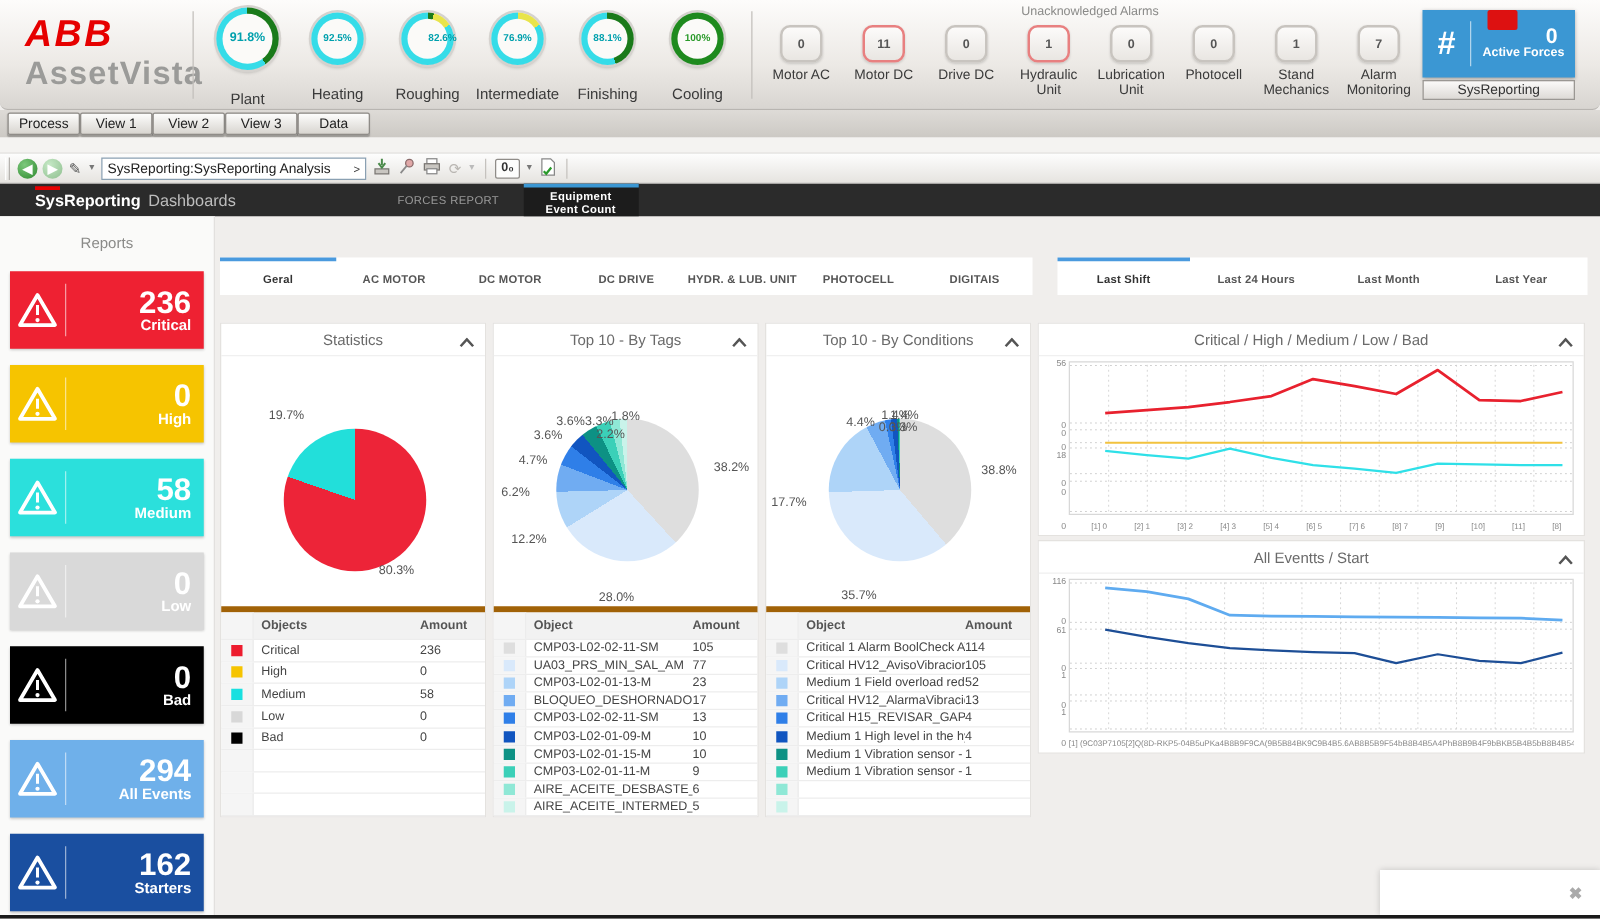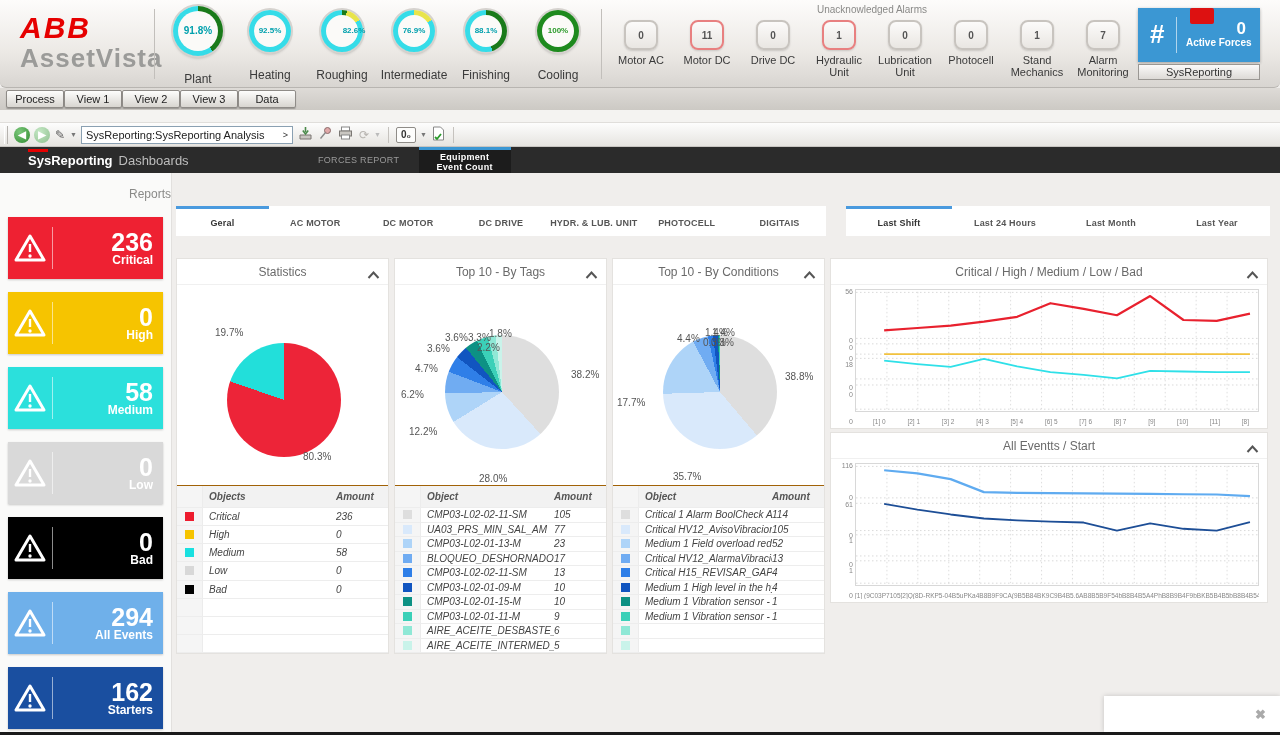--- a/index.html
+++ b/index.html
@@ -61,21 +61,21 @@
   .rb-brand { position:relative; display:flex; align-items:center; padding:0 10px 0 28px; }
   .rb-redbar { position:absolute; top:2px; left:28px; width:20px; height:3px; background:#e60000; }
   .rb-name { color:#fff; font-weight:bold; font-size:13px; }
   .rb-sec { color:#bdbdbd; font-size:13px; margin-left:6px; }
   .rb-tab { display:flex; align-items:center; justify-content:center; font-size:9px; color:#9a9a9a; width:120px; text-align:center; letter-spacing:.3px; }
   .rb-tab.active { background:#1c1c1c; border-top:3px solid #3b97d3; color:#fff; font-weight:bold; width:92px; line-height:10px; padding:0 8px; }
 
   
   .main { display:flex; height:559px; }
   .sidebar { width:172px; background:#fafaf9; border-right:1px solid #e2e0de; padding-top:8px; }
-  .side-title { text-align:right; font-size:12px; color:#8a8a88; padding:6px 0 10px; }
+  .side-title { text-align:center; font-size:12px; color:#8a8a88; padding:6px 0 10px; }
   .badges { display:flex; flex-direction:column; gap:13px; padding:6px 8px 0; }
   .badge { height:62px; display:flex; align-items:center; box-shadow:0 1px 2px rgba(0,0,0,.2); }
   .tri { width:44px; display:flex; justify-content:center; }
   .bdg-div { width:1px; height:42px; background:rgba(255,255,255,.55); }
   .bdg-txt { flex:1; text-align:right; padding-right:10px; }
   .bdg-num { font-size:25px; font-weight:bold; line-height:24px; }
   .bdg-lbl { font-size:12px; font-weight:bold; line-height:13px; }
 
   .content { flex:1; position:relative; padding:34px 6px 0 4px; }
   .tabsrow { position:absolute; top:33px; left:4px; right:10px; display:flex; }
@@ -88,21 +88,21 @@
   .panels { position:absolute; top:85px; left:4px; right:10px; display:flex; gap:5px; }
   .panel { background:#fff; border:1px solid #e4e2df; }
   .pie-panel { width:213px; height:396px; display:flex; flex-direction:column; }
   .p-head { height:26px; display:flex; align-items:center; border-bottom:1px solid #f0f0f0; position:relative; }
   .p-title { flex:1; text-align:center; font-size:12px; color:#6a6a6a; }
   .chev { position:absolute; right:8px; top:7px; }
   .pie-wrap { position:relative; height:200px; }
   .pie { position:absolute; left:50px; top:50px; width:114px; height:114px; border-radius:50%; }
   .pie-wrap.stats .pie { top:58px; }
   .callout { position:absolute; font-size:10px; color:#555; white-space:nowrap; }
-  .tbl { flex:1; display:flex; flex-direction:column; font-size:10px; border-top:1px solid #a16207;font-style:italic; }
+  .tbl { flex:1; display:flex; flex-direction:column; font-size:10px; border-top:5px solid #a16207; }
   .trow { flex:1; display:flex; align-items:center; border-bottom:1px solid #ededed; }
   .trow.head { background:#f2f2f2; color:#555; font-weight:bold; flex:0 0 22px; }
   .sw-cell { width:26px; align-self:stretch; background:#f5f5f5; border-right:1px solid #ececec; display:flex; align-items:center; justify-content:center; }
   .swatch { width:9px; height:9px; }
   .t-obj { flex:1; padding-left:6px; color:#444; white-space:nowrap; overflow:hidden; }
   .t-amt { width:52px; color:#444; }
   .trow.head .t-obj, .trow.head .t-amt { color:#555; }
 
   .rightcol { width:438px; display:flex; flex-direction:column; gap:3px; }
   .chart-panel { height:171px; display:flex; flex-direction:column; }

